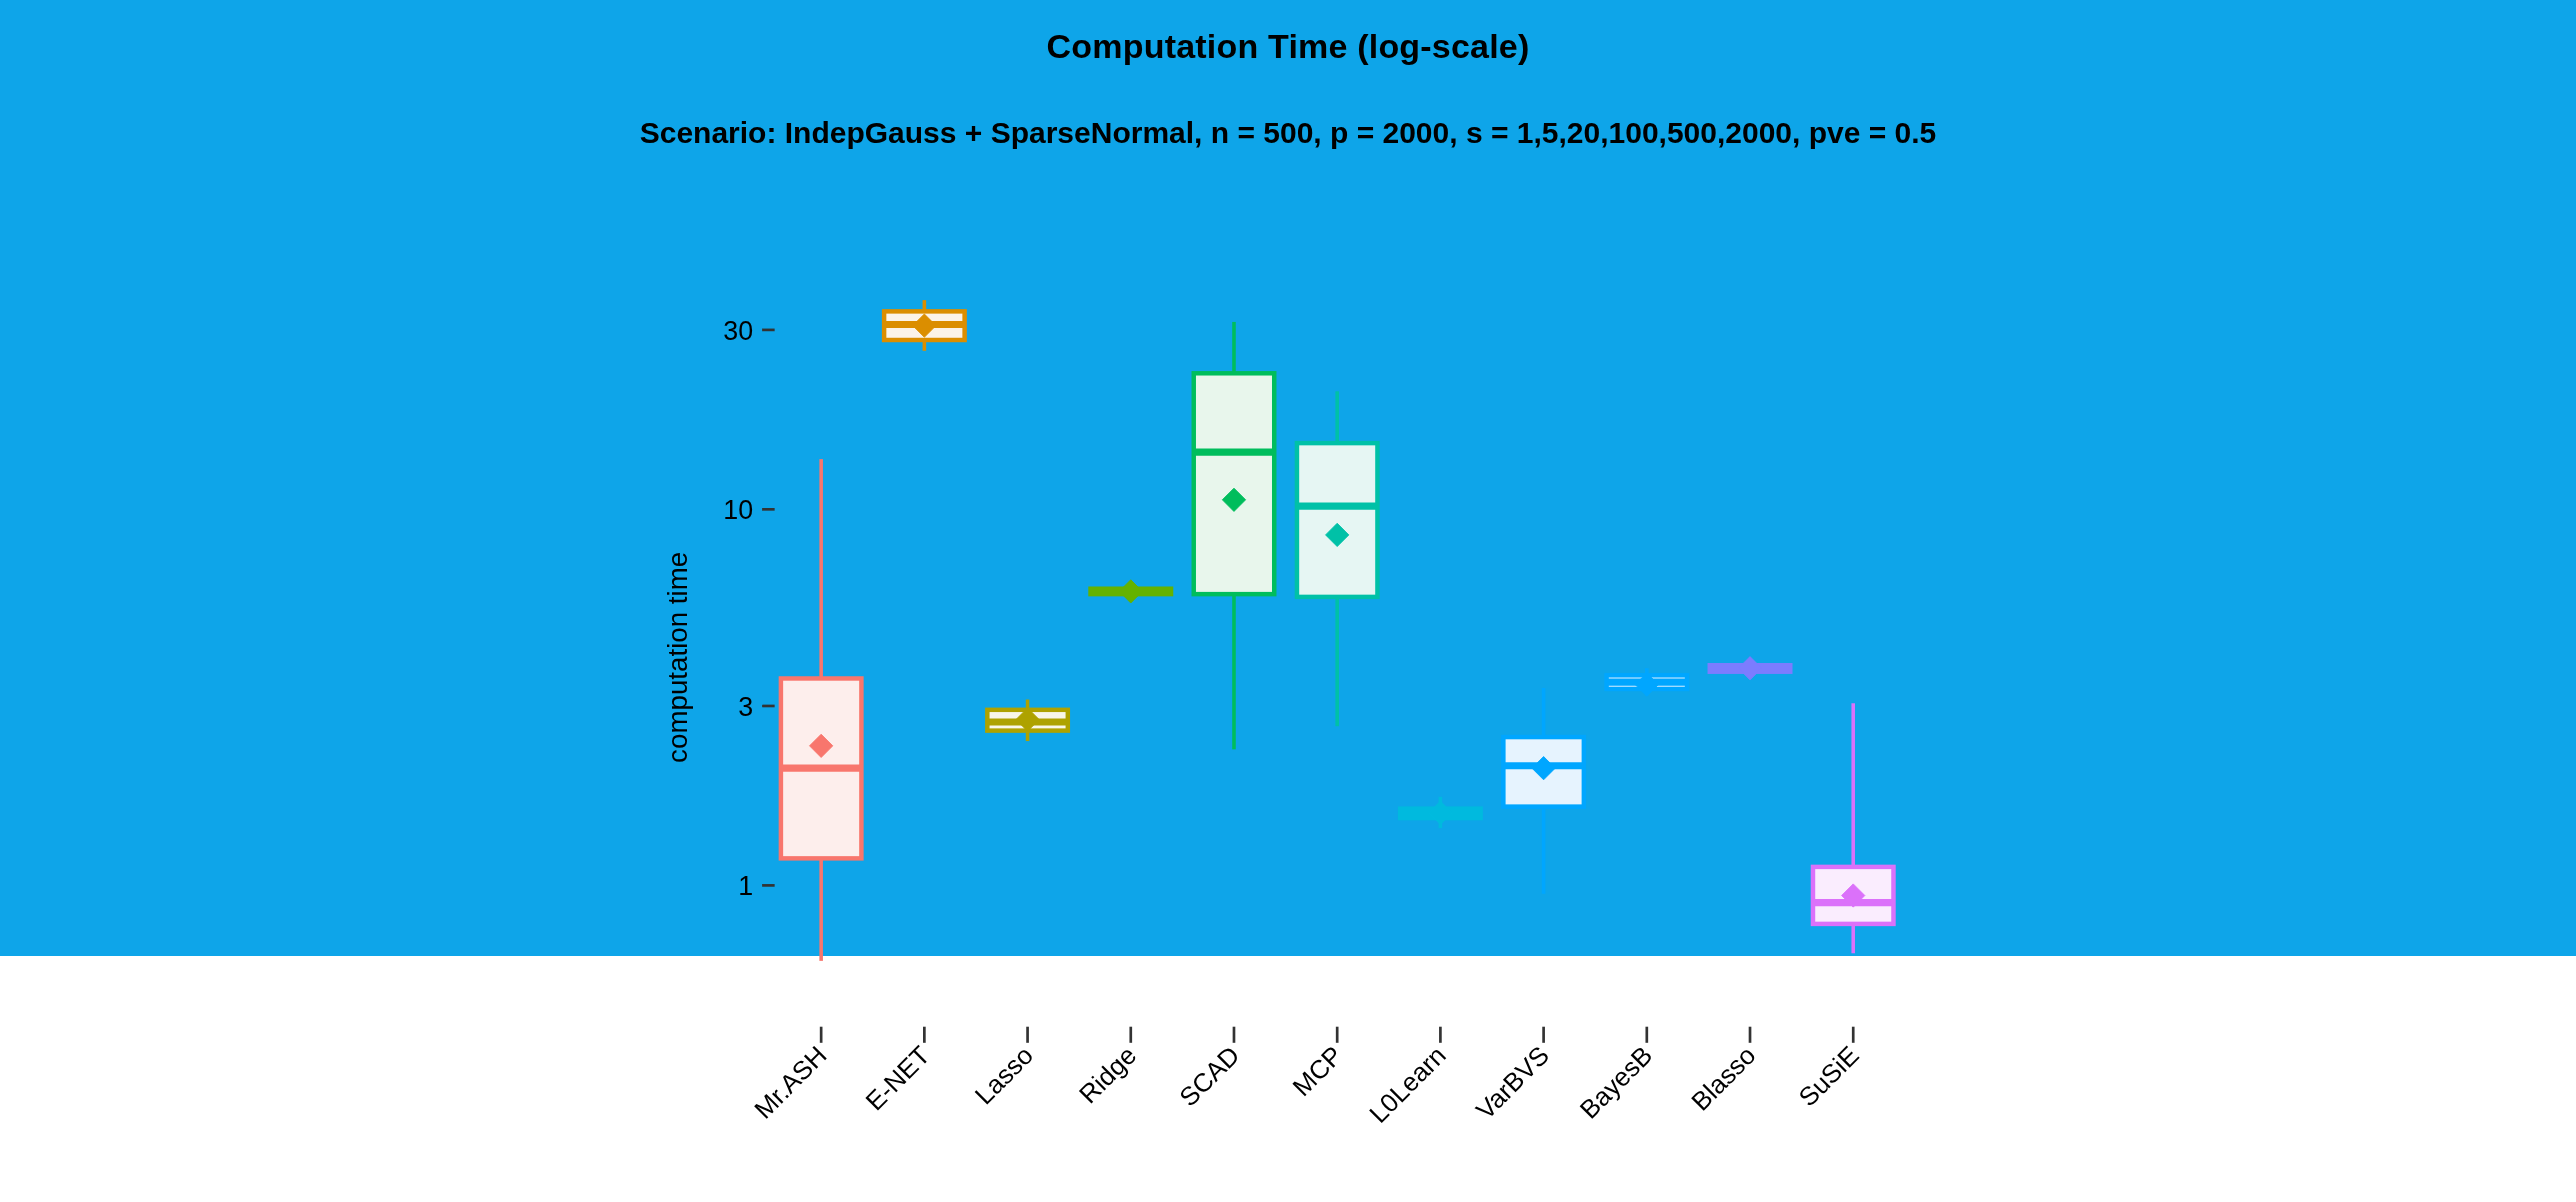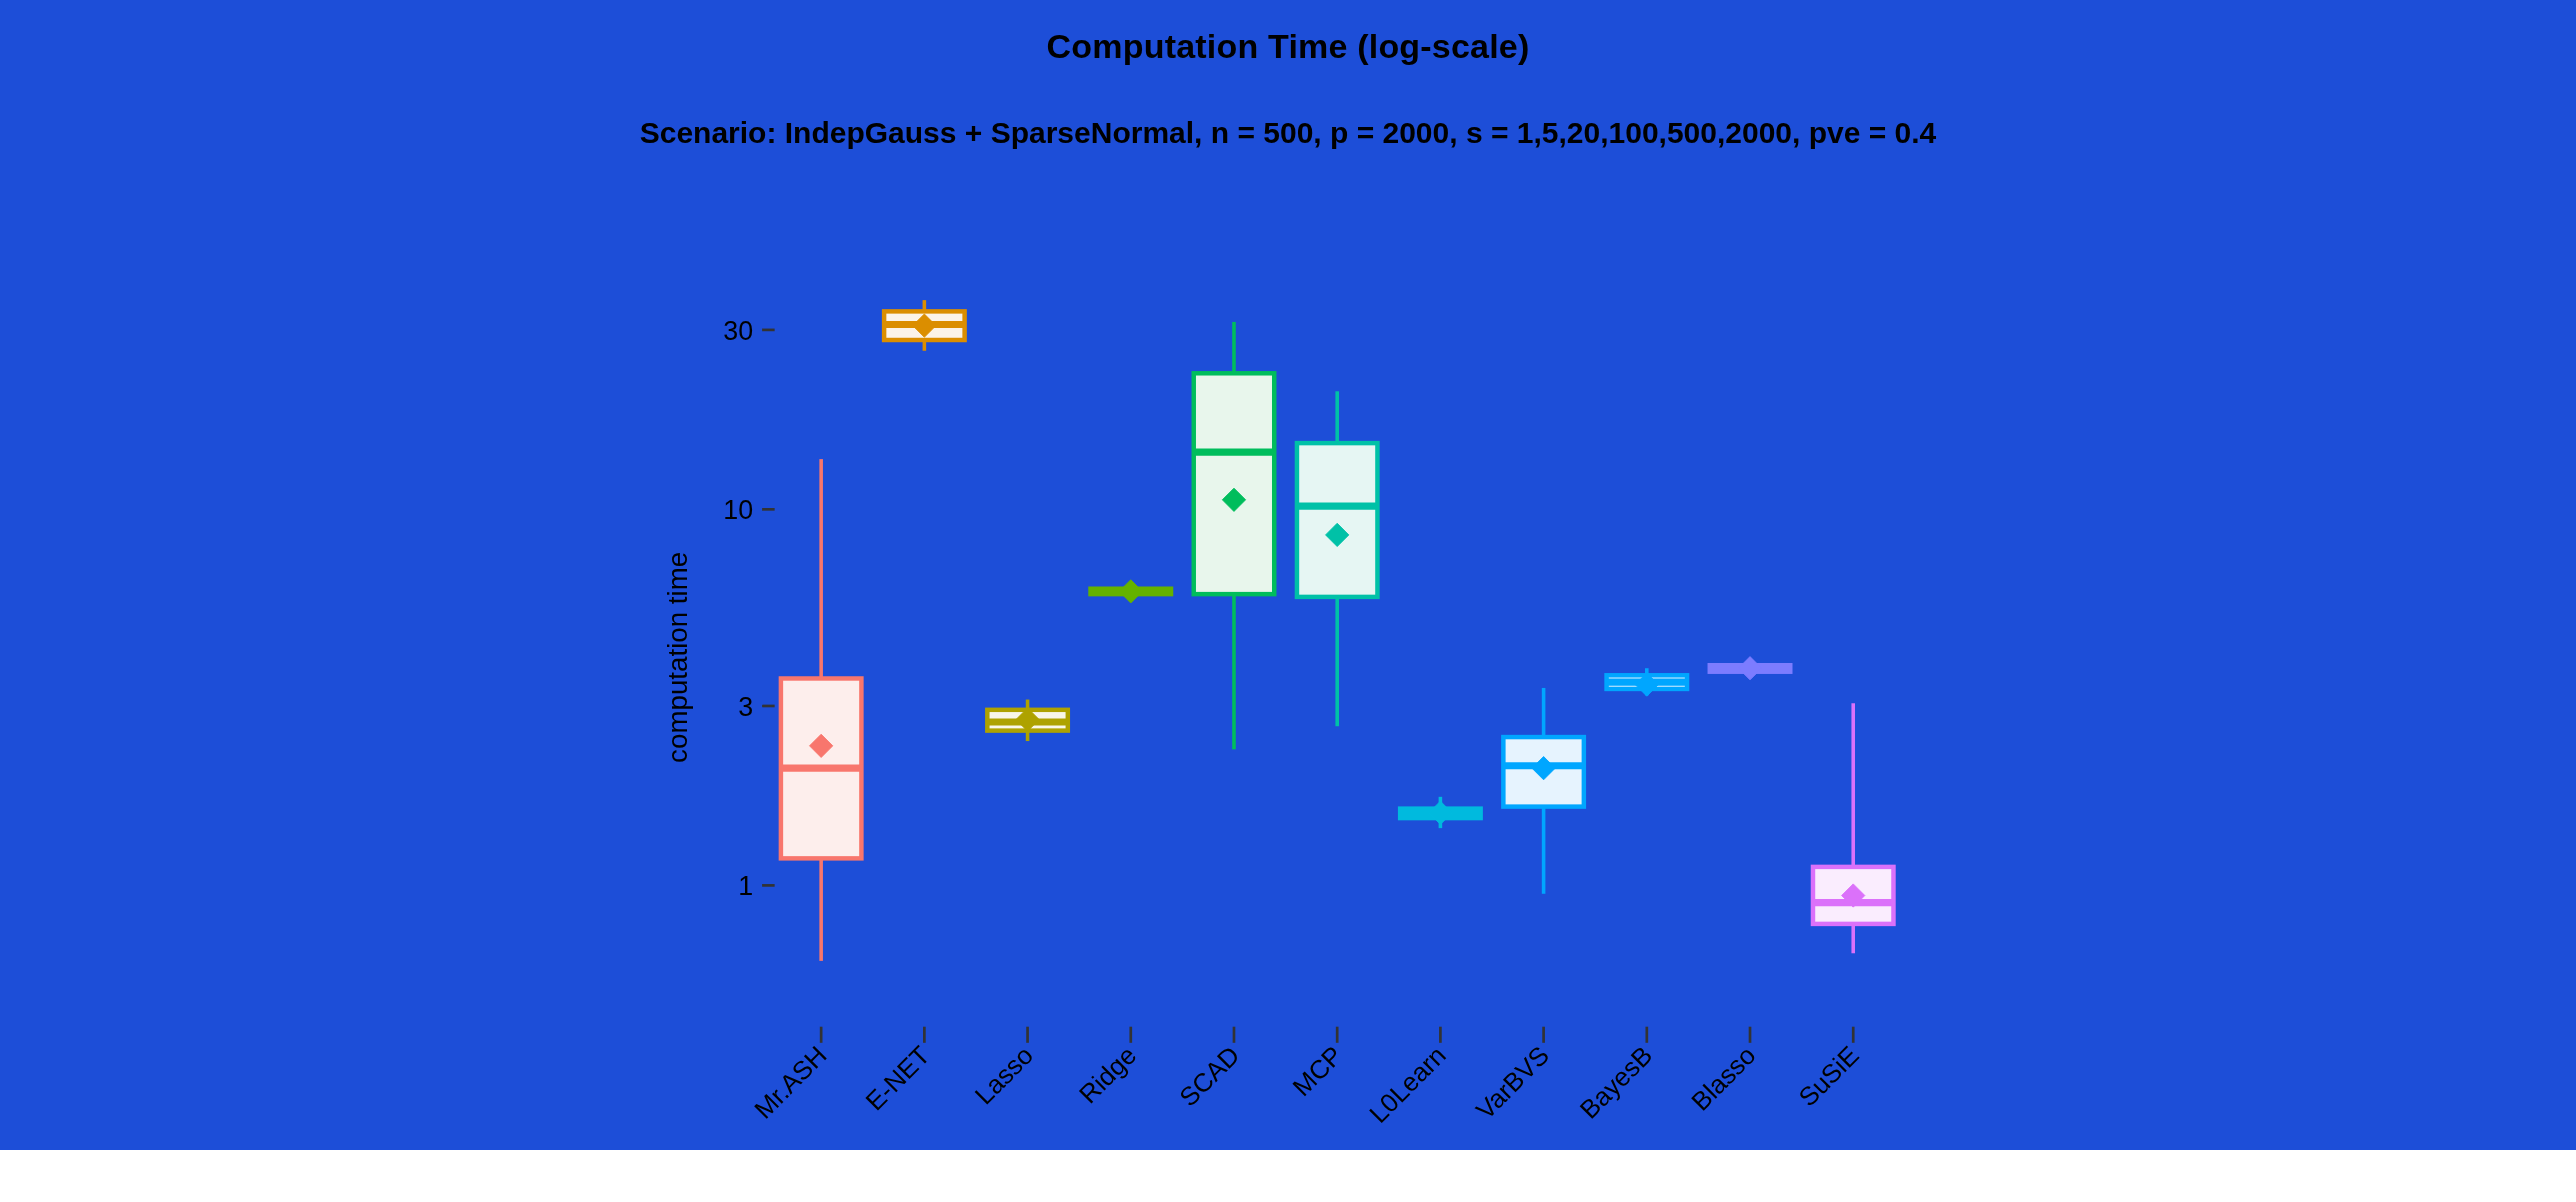--- a/index.html
+++ b/index.html
@@ -1,17 +1,17 @@
 <!DOCTYPE html>
 <html style="font-size:14.3px"><head>
 <meta charset="utf-8">
 <style>
   html,body{margin:0;padding:0;background:#ffffff;}
   body{width:2576px;height:1202px;font-family:"Liberation Sans",sans-serif;color:#000;overflow:hidden;}
-  #root{position:relative;width:2576px;height:1150px;background:#1d4ed8;}
+  #root{position:relative;width:2576px;height:956px;background:#0ea5e9;}
 
   .title{
     position:absolute;left:0;top:27px;width:2576px;text-align:center;
     font-size:34px;font-weight:bold;letter-spacing:0.2px;
   }
   .subtitle{
     position:absolute;left:0;top:116px;width:2576px;text-align:center;
     font-size:30px;font-weight:bold;
   }
 
@@ -21,21 +21,21 @@
   .ytick-label{font-family:"Liberation Sans",sans-serif;font-size:30px;fill:#000;}
   .ylab{font-family:"Liberation Sans",sans-serif;font-size:31px;fill:#000;}
   .xtick-label{font-family:"Liberation Sans",sans-serif;font-size:29px;fill:#000;}
 </style>
 </head>
 <body>
 
 <div id="root">
 
   <div class="title">Computation Time (log-scale)</div>
-  <div class="subtitle">Scenario: IndepGauss + SparseNormal, n = 500, p = 2000, s = 1,5,20,100,500,2000, pve = 0.4</div>
+  <div class="subtitle">Scenario: IndepGauss + SparseNormal, n = 500, p = 2000, s = 1,5,20,100,500,2000, pve = 0.5</div>
 
   <div class="plot">
     <svg id="plot-svg" width="2576" height="1202" viewBox="0 0 2880 1344">
       <g id="y-axis-group">
           <text x="842" y="1001" text-anchor="end" class="ytick-label">1</text>
           <line x1="852" y1="990" x2="866" y2="990" stroke="#333" stroke-width="3"></line>
           <text x="842" y="800.3705123903819" text-anchor="end" class="ytick-label">3</text>
           <line x1="852" y1="789.3705123903819" x2="866" y2="789.3705123903819" stroke="#333" stroke-width="3"></line>
           <text x="842" y="580.5" text-anchor="end" class="ytick-label">10</text>
           <line x1="852" y1="569.5" x2="866" y2="569.5" stroke="#333" stroke-width="3"></line>

